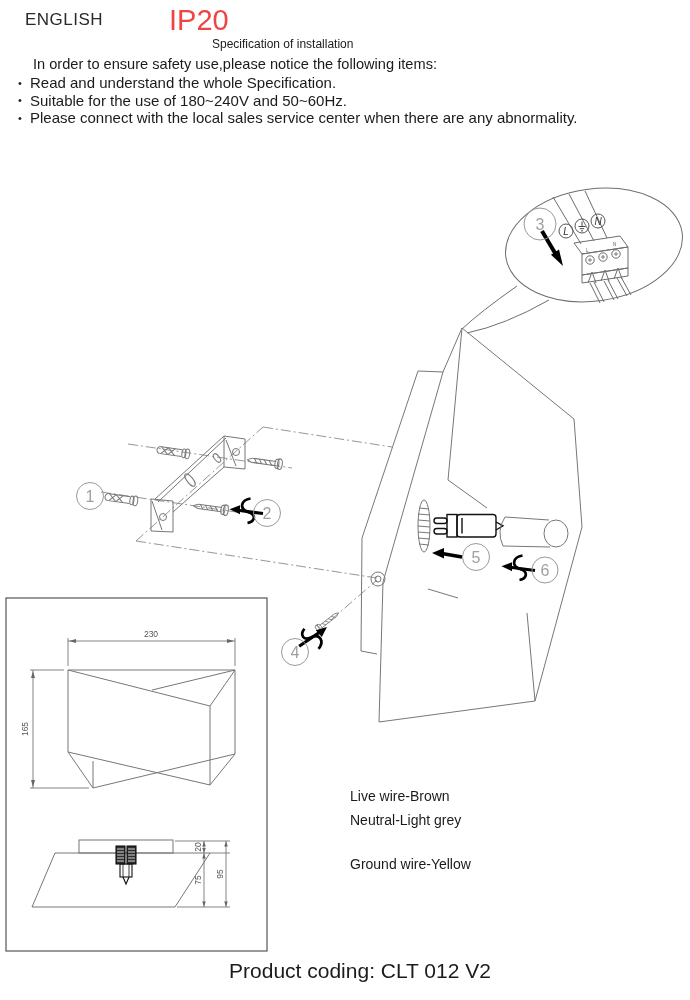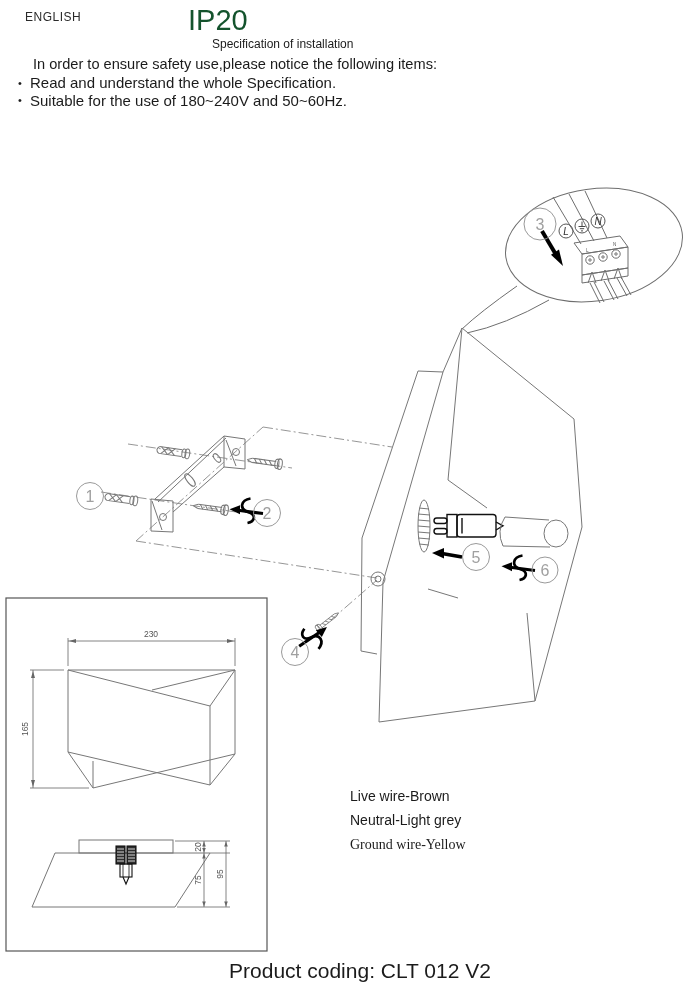--- a/index.html
+++ b/index.html
@@ -1,46 +1,47 @@
 <!DOCTYPE html>
 <html><head>
 <meta charset="utf-8">
 <style>
   html,body{margin:0;padding:0;background:#fff;}
   #page{position:relative;width:690px;height:1000px;background:#fff;overflow:hidden;
         font-family:"Liberation Sans",sans-serif;color:#1b1b1b;}
   .abs{position:absolute;}
-  .hdr-eng{left:25px;top:10px;font-size:12px;letter-spacing:0.5px;color:#2a2a2a;}
-  .hdr-ip{left:188px;top:4px;font-size:29px;color:#14532d;}
+  .hdr-eng{left:25px;top:10px;font-size:17px;letter-spacing:0.5px;color:#2a2a2a;}
+  .hdr-ip{left:169px;top:4px;font-size:29px;color:#ef4444;}
   .hdr-sub{left:212px;top:37px;font-size:12px;}
   .hdr-intro{left:33px;top:56px;font-size:14.6px;text-align:center;}
   .bullets{left:18px;top:74px;width:670px;}
   .bullets .bi{position:relative;padding-left:12px;font-size:15px;line-height:17.7px;}
   .bullets .bi::before{content:"•";position:absolute;left:0;top:0.5px;font-size:11px;}
   .legend{left:350px;top:784px;font-size:14px;}
   .legend div{line-height:24px;}
-  .legend div:last-child{margin-top:1px;font-family:Liberation Serif, serif;}
+  .legend div:last-child{margin-top:20px;}
   .footer{left:0;top:959px;width:720px;text-align:center;font-size:21px;}
   svg text{font-family:"Liberation Sans",sans-serif;}
   .co{fill:#a0a0a0;font-size:16px;}
   .dimt{fill:#555;font-size:8.5px;}
 </style>
 </head>
 <body>
 
 <div id="page">
 
   <div class="abs hdr-eng">ENGLISH</div>
   <div class="abs hdr-ip">IP20</div>
   <div class="abs hdr-sub">Specification of installation</div>
   <div class="abs hdr-intro">In order to ensure safety use,please notice the following items:</div>
 
   <div class="abs bullets">
     <div class="bi">Read and understand the whole Specification.</div>
     <div class="bi">Suitable for the use of 180~240V and 50~60Hz.</div>
+    <div class="bi">Please connect with the local sales service center when there are any abnormality.</div>
   </div>
 
   <div class="abs legend">
     <div>Live wire-Brown</div>
     <div>Neutral-Light grey</div>
     <div>Ground wire-Yellow</div>
   </div>
 
   <div class="abs footer">Product coding: CLT 012 V2</div>
 

